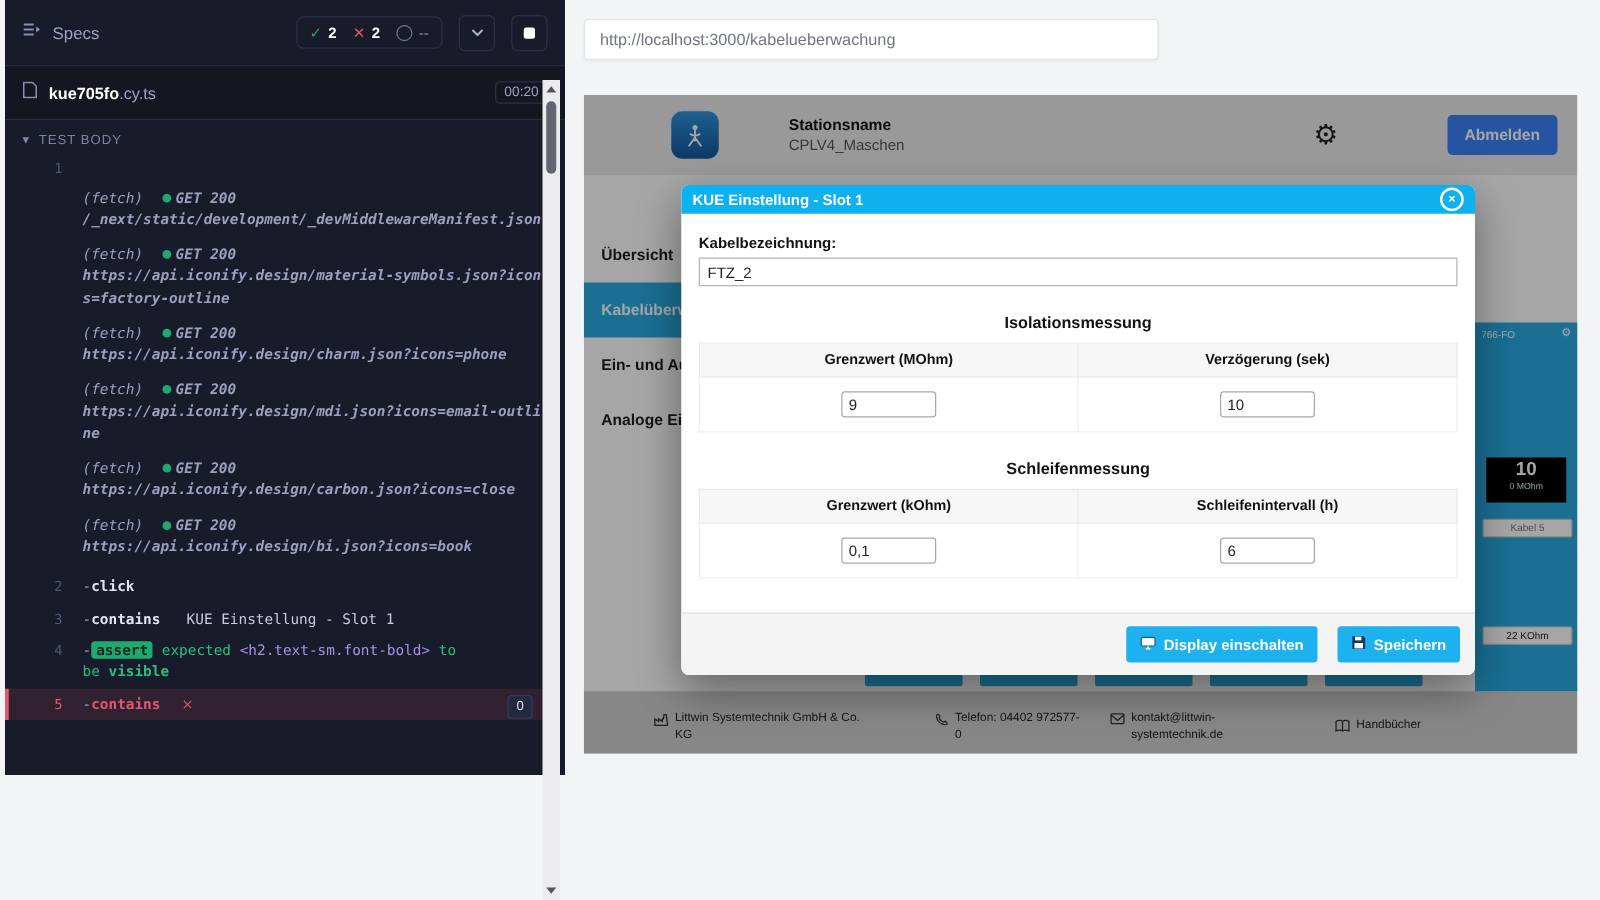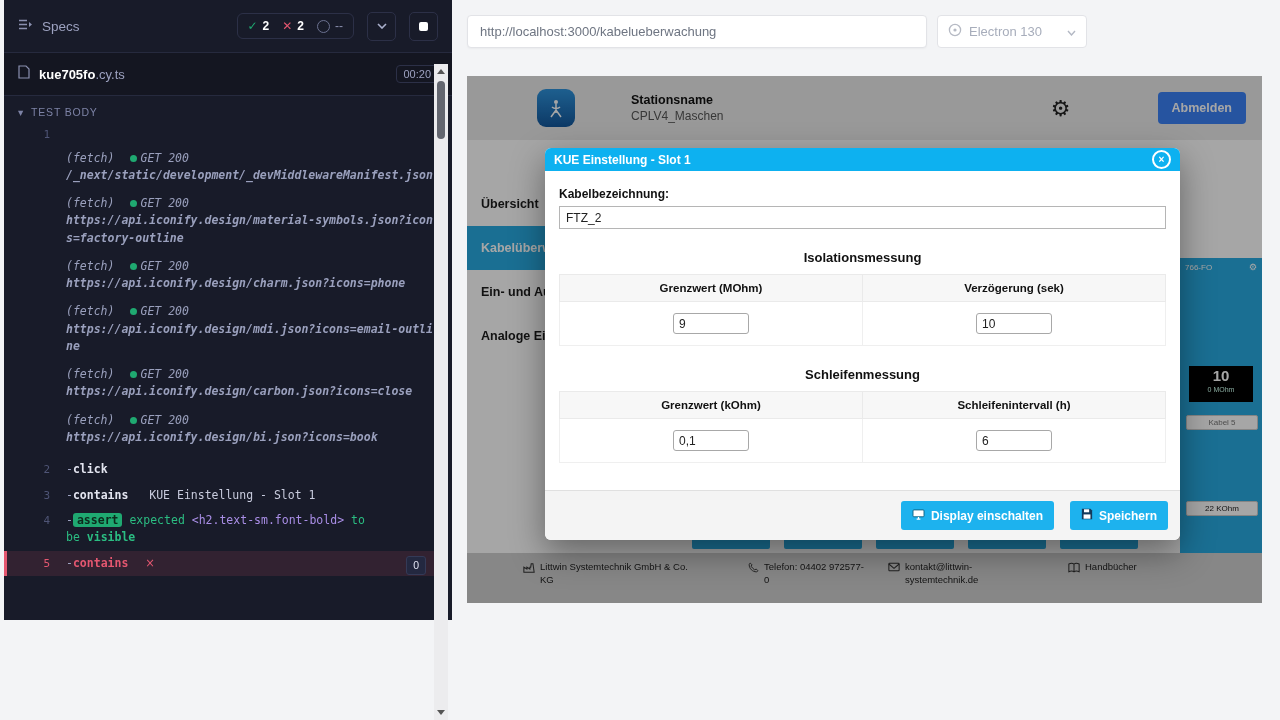--- a/index.html
+++ b/index.html
@@ -37,21 +37,21 @@
   .log{font-family:"DejaVu Sans Mono",monospace;font-size:11.5px;line-height:1.5;padding-right:16px;}
   .cmd-row{display:flex;padding:4px 0;position:relative;}
   .gutter{width:46px;text-align:right;color:#4f5576;flex:none;padding-right:16px;font-size:11px;padding-top:1px;}
   .cmd-content{flex:1;min-width:0;}
   .cmd-dash{color:#9da2c0;}
   .cmd-name{font-weight:bold;color:#e3e5f0;}
   .gear-ic{color:#7d83a6;margin-left:10px;font-style:normal;}
   .fetch-log{margin:2px 0 6px 62px;}
   .fetch-entry{margin:2px 0 11px;color:#9aa0bd;font-style:italic;}
   .dot{display:inline-block;width:7px;height:7px;border-radius:50%;background:#1fa971;margin:0 3px 0 16px;}
-  .fstatus{font-weight:normal;}
+  .fstatus{font-weight:bold;}
   .furl{font-weight:bold;word-break:break-all;}
   .cmd-arg{color:#c8cbdd;margin-left:14px;}
   .assert-badge{background:#1fa971;color:#0d2a1d;border-radius:3px;padding:0 4px;font-weight:bold;}
   .assert-msg{color:#2bbd82;}
   .assert-target{color:#a98ee6;}
   .assert-line2{color:#2bbd82;}
   .row-fail{background:rgba(228,87,112,0.13);border-left:3px solid #e45770;}
   .row-fail .gutter{color:#e45770;width:43px;}
   .fail-name{color:#e45770;font-weight:bold;}
   .fail-x{color:#e45770;margin-left:10px;font-style:normal;}
@@ -100,21 +100,21 @@
   .strip-code{display:flex;justify-content:space-between;align-items:center;color:#fff;font-size:8px;padding:4px 5px;}
   .lcd{position:absolute;top:108px;left:9px;width:64px;height:36px;background:#000;color:#fff;text-align:center;}
   .lcd-v{font-size:15px;font-weight:bold;line-height:20px;}
   .lcd-s{font-size:7px;color:#cfe;}
   .strip-chip{position:absolute;left:6px;width:70px;background:#fff;border:1px solid #ccc;border-radius:2px;
               font-size:8px;text-align:center;padding:2px 0;}
   .chip-kabel{top:157px;color:#777;}
   .chip-kohm{top:243px;color:#222;}
   .slot-row{position:absolute;left:225px;bottom:4px;display:flex;gap:14px;}
   .slot-btn{width:78px;height:17px;background:#29abe2;border-radius:2px;}
-  .app-footer{height:50px;background:#cfcfcf;display:flex;align-items:flex-start;padding:8px 10px 0 56px;
+  .app-footer{height:50px;background:#cfcfcf;display:flex;align-items:center;padding:8px 10px 0 56px;
               box-sizing:border-box;font-size:9.5px;color:#222;line-height:1.35;}
   .fcol{display:flex;gap:5px;align-items:flex-start;}
   .fc1{width:225px;} .fc2{width:140px;} .fc3{width:180px;} .fc4{flex:1;}
   .ficon{flex:none;margin-top:1px;color:#333;}
 
   .overlay{position:absolute;inset:0;background:rgba(0,0,0,0.35);z-index:5;}
 
   
   .modal{position:absolute;left:78px;top:72px;width:635px;height:392px;background:#fff;border-radius:6px;
          z-index:6;box-shadow:0 12px 34px rgba(0,0,0,0.4);display:flex;flex-direction:column;overflow:hidden;}
@@ -245,34 +245,20 @@
   </aside>
 
   <div class="rep-scroll">
     <span class="tri-up"></span>
     <span class="thumb"></span>
     <span class="tri-down"></span>
   </div>
 
   <div class="right-top">
     <input class="url-input" value="http://localhost:3000/kabelueberwachung" style="">
-    <div class="select sel-browser">
-      <span>
-        <svg width="14" height="14" viewBox="0 0 14 14">
-            <circle cx="7" cy="7" r="5.6" fill="none" stroke="#b6bac4" stroke-width="1.3"></circle>
-            <circle cx="7" cy="7" r="1.6" fill="#b6bac4"></circle>
-          </svg>
-      </span>
-      <span>Electron 130</span>
-      <span class="chev">
-        <svg width="9" height="6" viewBox="0 0 9 6">
-            <path d="M1 1l3.5 4L8 1" stroke="#b3b8c4" stroke-width="1.4" fill="none"></path>
-          </svg>
-      </span>
-    </div>
   </div>
 
   <div class="aut">
 
     <div class="app-header">
       <span class="logo">
         <svg width="22" height="22" viewBox="0 0 22 22">
             <circle cx="11" cy="5" r="2" fill="#fff"></circle>
             <path d="M11 7v9M6 20l5-7 5 7M7 10c2 2 6 2 8 0" stroke="#fff" stroke-width="1.5" fill="none"></path>
           </svg>

